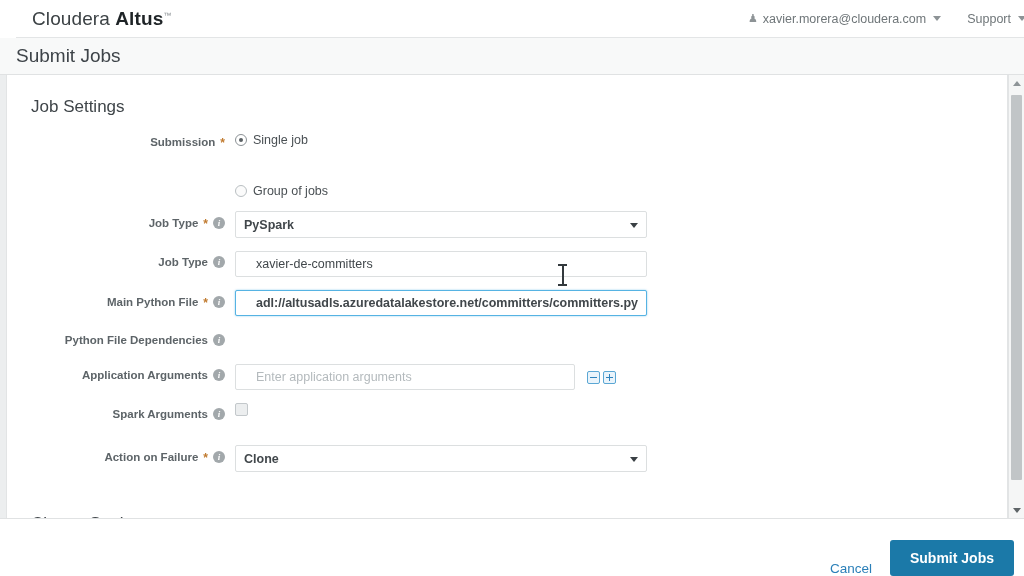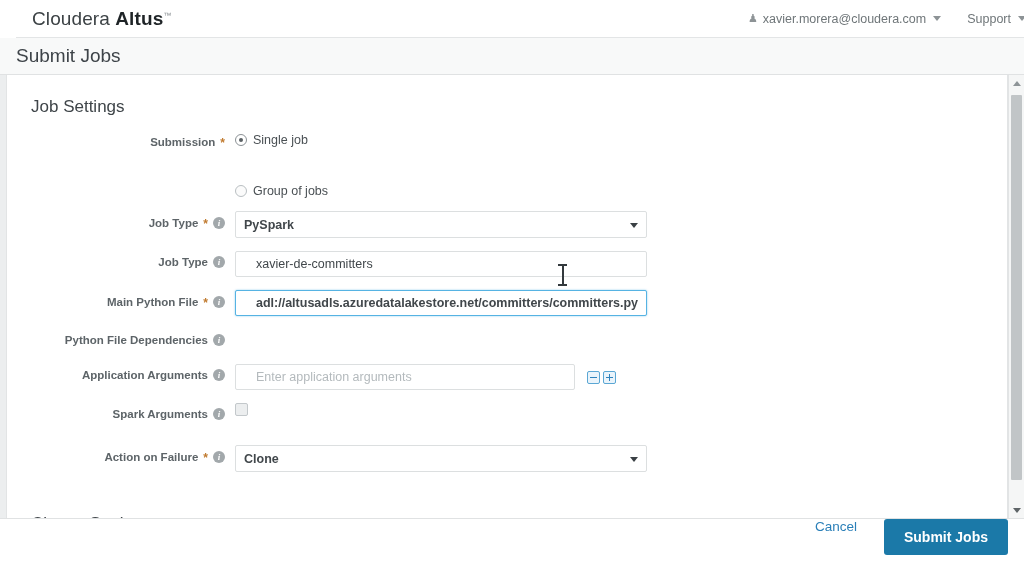--- a/index.html
+++ b/index.html
@@ -225,22 +225,22 @@
     border-radius: 1px;
     cursor: pointer;
   }
 
   
   #footer {
     position: absolute; bottom: 0; left: 0;
     width: 1024px; height: 58px;
     background: #ffffff;
     border-top: 1px solid #e0e2e3;
-    display: flex; align-items: flex-start; justify-content: flex-end;
-    gap: 27px; padding-right: 16px;
+    display: flex; align-items: flex-end; justify-content: flex-end;
+    gap: 18px; padding-right: 10px;
   }
   #cancel-link {
     font-size: 13.5px; color: #2a7fb8; cursor: pointer; white-space: nowrap;
   }
   #submit-btn {
     background: #1b79a8;
     color: #ffffff;
     font-size: 14px; font-weight: bold;
     border: none; border-radius: 3px;
     padding: 10px 20px;

